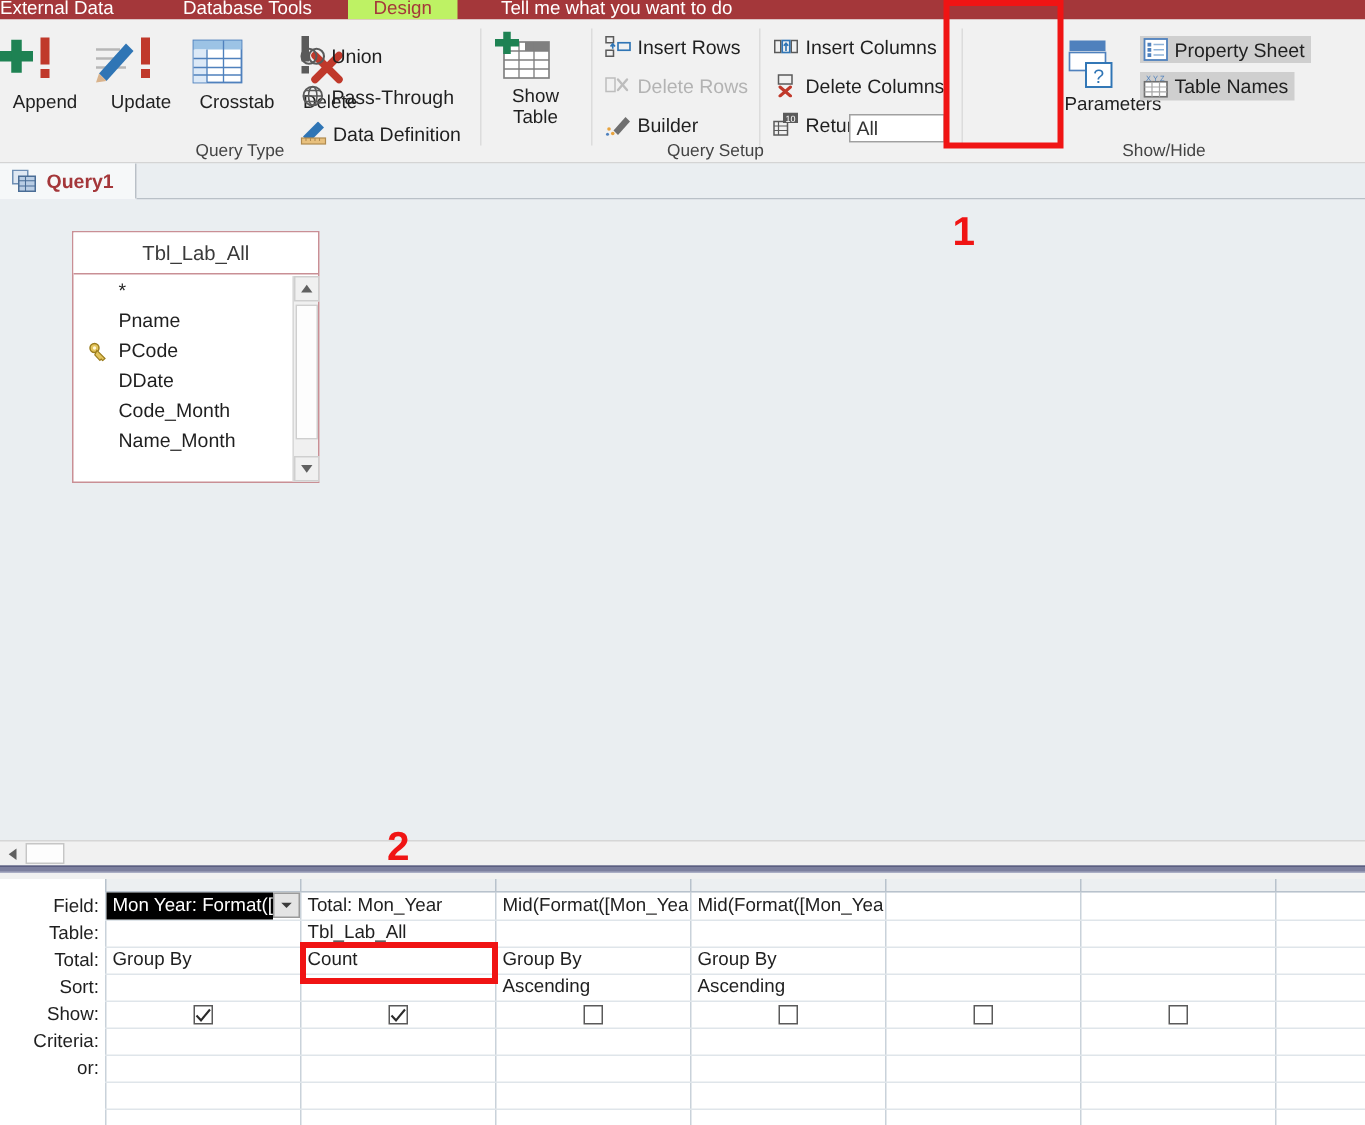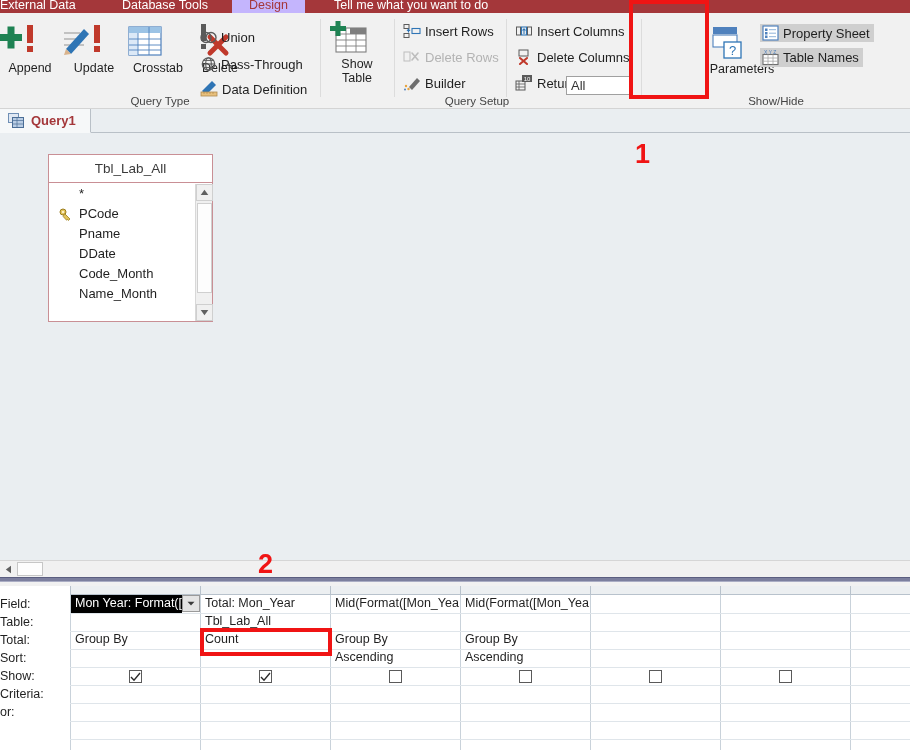--- a/index.html
+++ b/index.html
@@ -18,21 +18,21 @@
   .tabstrip {
     position:absolute; left:0; top:0; width:910px; height:13px;
     background:#a4373a;
     overflow:hidden;
   }
   .tabstrip .tab {
     position:absolute; top:0; height:13px;
     color:#fff; font-size:12.5px; line-height:11px;
     white-space:nowrap; overflow:hidden;
   }
-  .tabstrip .tab.active { background:#c4b5fd; color:#a4373a; }
+  .tabstrip .tab.active { background:#bef264; color:#a4373a; }
 
   
   .ribbon {
     position:absolute; left:0; top:13px; width:910px; height:96px;
     background:#f1f1f1;
     border-bottom:1px solid #d4d4d4;
   }
   .grp { position:absolute; top:0; height:96px; }
   .grp-title {
     position:absolute; bottom:2px; width:100%; text-align:center;
@@ -149,21 +149,21 @@
     background:#fff;
   }
   .gridhdr {
     position:absolute; left:70px; top:0; right:0; height:9px;
     background:#eceff1; border-bottom:1px solid #b8c2cc;
   }
   .hdrtick { position:absolute; top:0; width:1px; height:9px; background:#b8c2cc; }
 
   .rowlabels { position:absolute; left:0; top:9px; width:70px; bottom:0; }
   .rowlabel {
-    position:absolute; left:0; width:66px; 
+    position:absolute; left:0; width:66px; text-align:right;
     font-size:12.5px; color:#1f1f1f;
   }
 
   .cells { position:absolute; left:70px; top:9px; right:0; bottom:0; }
   .vline { position:absolute; top:0; bottom:0; width:1px; background:#c9d2da; }
   .hline { position:absolute; left:0; right:0; height:1px; background:#dfe5ea; }
   .cell {
     position:absolute; font-size:12.5px; color:#1f1f1f;
     padding:1px 4px; white-space:nowrap; overflow:hidden;
   }
@@ -503,37 +503,37 @@
   <div class="tablebox">
     <div class="caption">Tbl_Lab_All</div>
     <div class="fieldlist">
 
       <div class="fieldrow">
         <span class="keycol"></span>
         <span class="nm">*</span>
       </div>
 
       <div class="fieldrow">
+        <span class="keycol"></span>
+        <span class="nm">Pname</span>
+      </div>
+
+      <div class="fieldrow">
         <span class="keycol">
           <svg width="13" height="13" viewBox="0 0 13 13">
             <circle cx="4" cy="4" r="3" fill="#e3c45c" stroke="#9b7d1e" stroke-width="1"></circle>
             <circle cx="4" cy="4" r="1.1" fill="#fff8da"></circle>
             <path d="M5.6 5.6 L11 11 L9.4 12.4 L8.5 11.4 L7.6 12.2 L4.2 8.6 Z" fill="#e3c45c" stroke="#9b7d1e" stroke-width="0.8"></path>
           </svg>
         </span>
         <span class="nm">PCode</span>
       </div>
 
       <div class="fieldrow">
         <span class="keycol"></span>
-        <span class="nm">Pname</span>
-      </div>
-
-      <div class="fieldrow">
-        <span class="keycol"></span>
         <span class="nm">DDate</span>
       </div>
 
       <div class="fieldrow">
         <span class="keycol"></span>
         <span class="nm">Code_Month</span>
       </div>
 
       <div class="fieldrow">
         <span class="keycol"></span>

